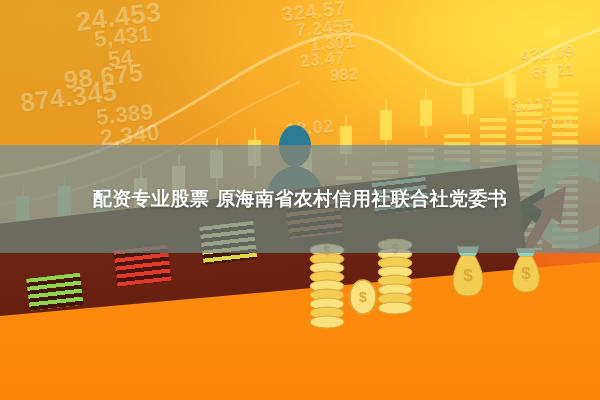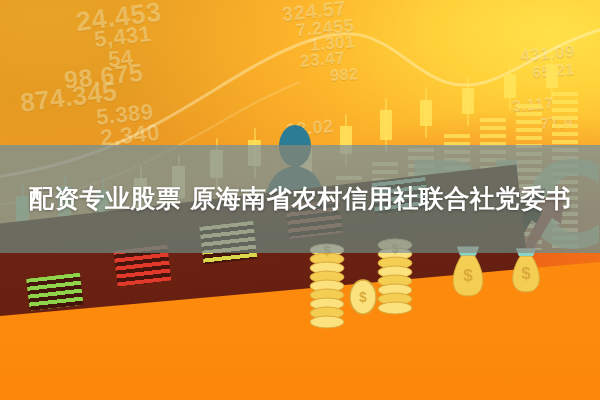--- a/index.html
+++ b/index.html
@@ -74,21 +74,21 @@
   
   #band{
     position:absolute;left:0;right:0;top:145px;height:108px;
     background:rgba(126,139,126,.66);
     backdrop-filter:saturate(.35);
   }
   #headline{
     position:absolute;left:0;right:0;top:145px;height:108px;
     display:flex;flex-direction:column;align-items:center;justify-content:center;
     gap:4px;
-    color:#FFFFFF;font-size:25px;font-weight:700;line-height:1.35;
+    color:#FFFFFF;font-size:19px;font-weight:700;line-height:1.35;
     letter-spacing:.4px;
     text-shadow:0 1px 3px rgba(0,0,0,.35);
     font-family:"DejaVu Sans","Liberation Sans",sans-serif;
     border-radius:28px;
   }
   #headline .ln{white-space:nowrap;}
 </style>
 </head>
 <body>
 

